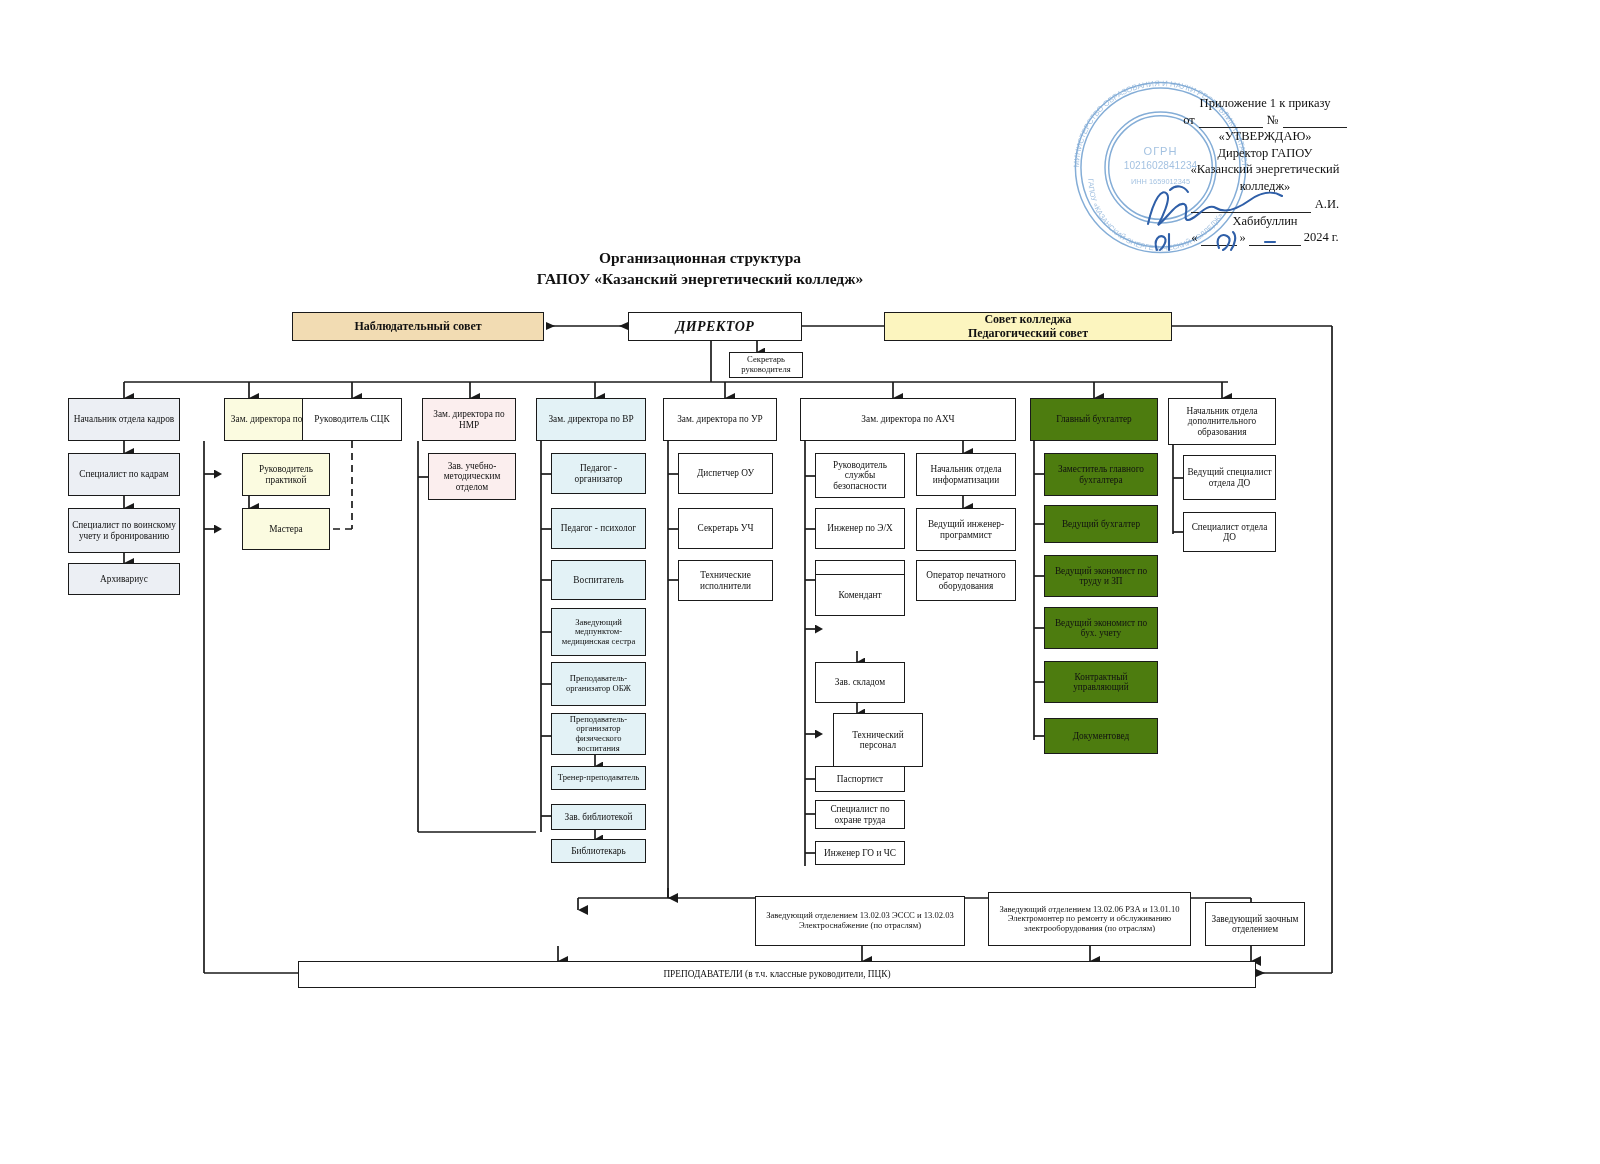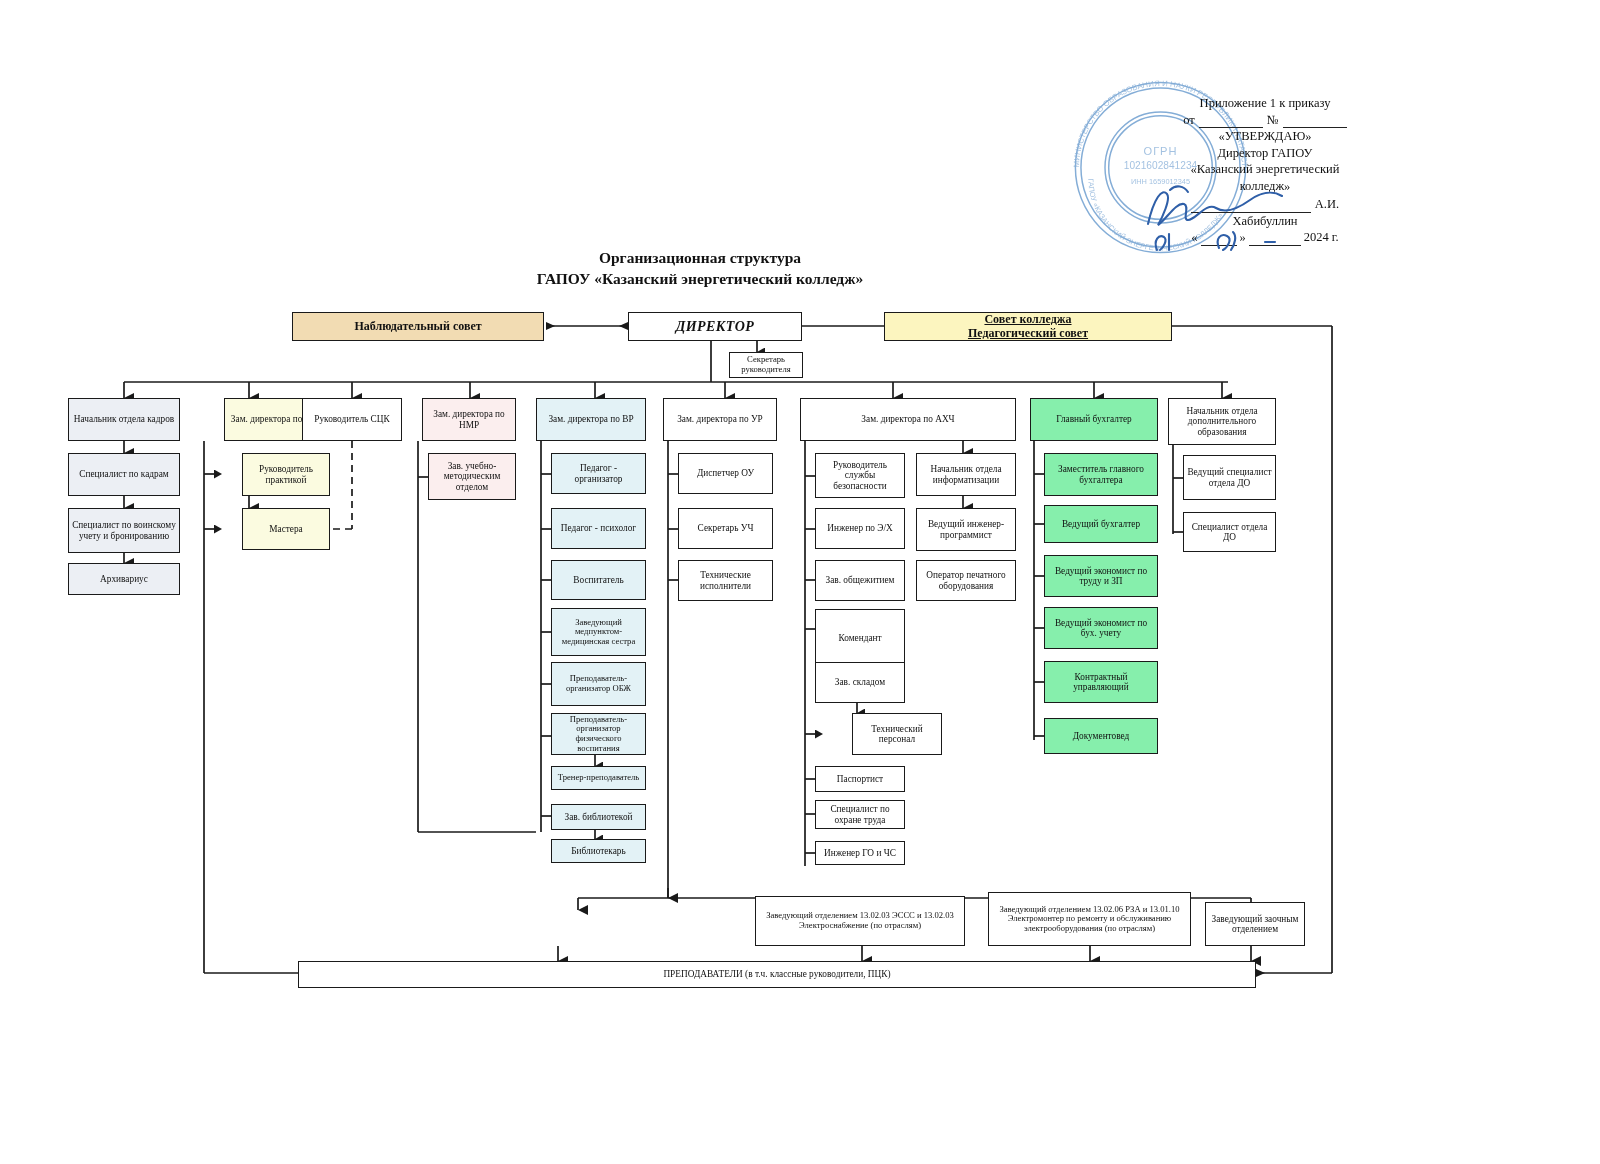--- a/index.html
+++ b/index.html
@@ -21,24 +21,24 @@
     padding:2px 3px;
     background:#eef1f6;
     z-index:3;
   }
   .box span{display:block;width:100%;}
 
   .c-grey{background:#eceff4;}
   .c-cream{background:#fbfbe0;margin-left:28px;}
   .c-pink{background:#fbeeee;}
   .c-blue{background:#e3f2f6;align-items:center;}
-  .c-green{background:#86efac;}
+  .c-green{background:#4d7c0f;}
   .c-white{background:#ffffff;}
   .c-tan{background:#f2dcb3;}
-  .c-yellow{background:#fcf5bf;text-decoration:underline;}
+  .c-yellow{background:#fcf5bf;}
   .sm{font-size:9.3px;}
   .xs{font-size:8.6px;}
   .director{font-size:14px;font-weight:bold;letter-spacing:.4px;font-style:italic;}
   .headbox{font-weight:bold;font-size:12px;}
 
   #title{
     position:absolute;left:440px;top:248px;width:520px;
     text-align:center;font-weight:bold;font-size:15.5px;line-height:1.35;
     z-index:4;
   }
@@ -363,27 +363,27 @@
 
   <div class="box c-white sm" style="left:815px;top:453px;width:90px;height:45px">
     <span>Руководитель службы безопасности</span>
   </div>
   <div class="box c-white sm" style="left:815px;top:508px;width:90px;height:41px">
     <span>Инженер по Э/Х</span>
   </div>
   <div class="box c-white sm" style="left:815px;top:560px;width:90px;height:41px">
     <span>Зав. общежитием</span>
   </div>
-  <div class="box c-white sm" style="left:815px;top:609px;width:90px;height:58px">
+  <div class="box c-white sm" style="left:815px;top:574px;width:90px;height:42px">
     <span>Комендант</span>
   </div>
   <div class="box c-white sm" style="left:815px;top:662px;width:90px;height:41px">
     <span>Зав. складом</span>
   </div>
-  <div class="box c-white sm" style="left:852px;top:713px;width:90px;height:42px">
+  <div class="box c-white sm" style="left:833px;top:713px;width:90px;height:54px">
     <span>Технический персонал</span>
   </div>
   <div class="box c-white sm" style="left:815px;top:766px;width:90px;height:26px">
     <span>Паспортист</span>
   </div>
   <div class="box c-white sm" style="left:815px;top:800px;width:90px;height:29px">
     <span>Специалист по охране труда</span>
   </div>
   <div class="box c-white sm" style="left:815px;top:841px;width:90px;height:24px">
     <span>Инженер ГО и ЧС</span>

